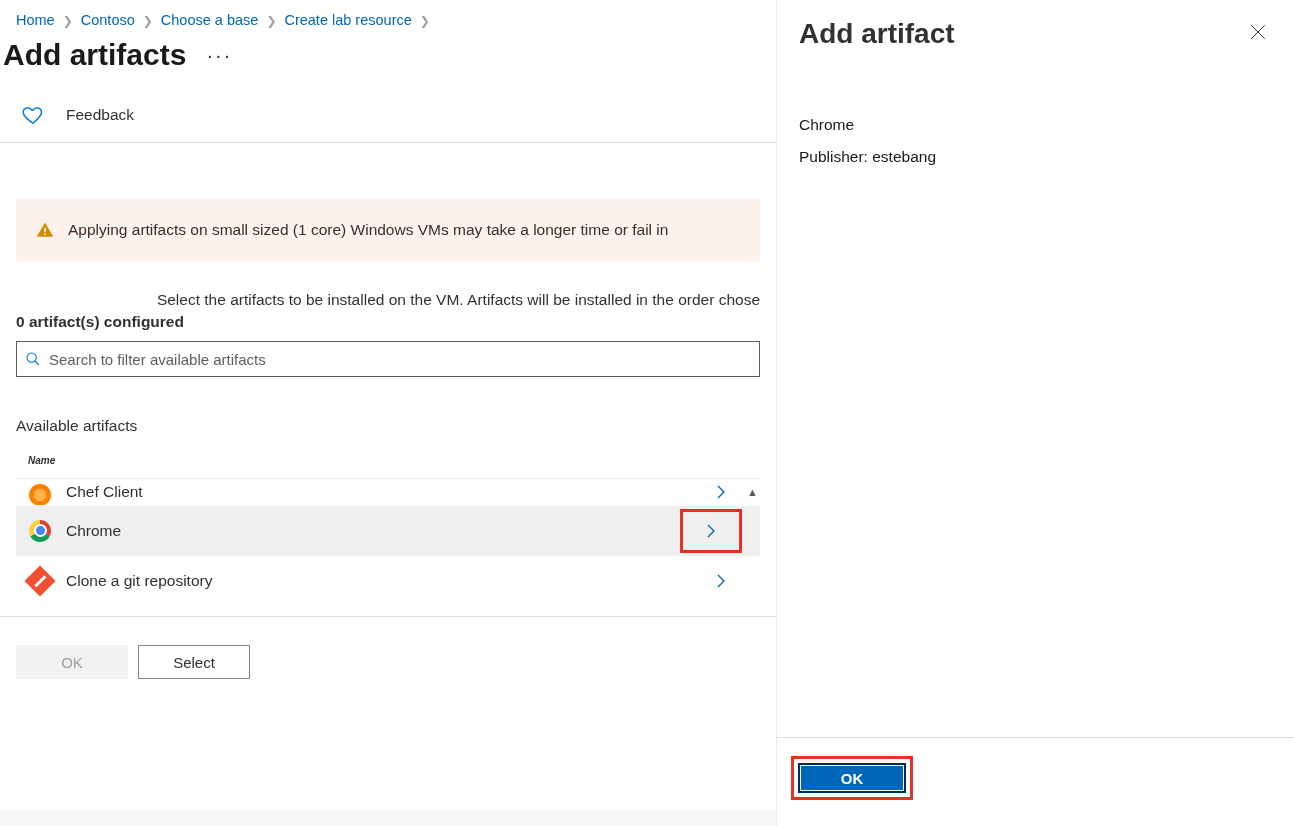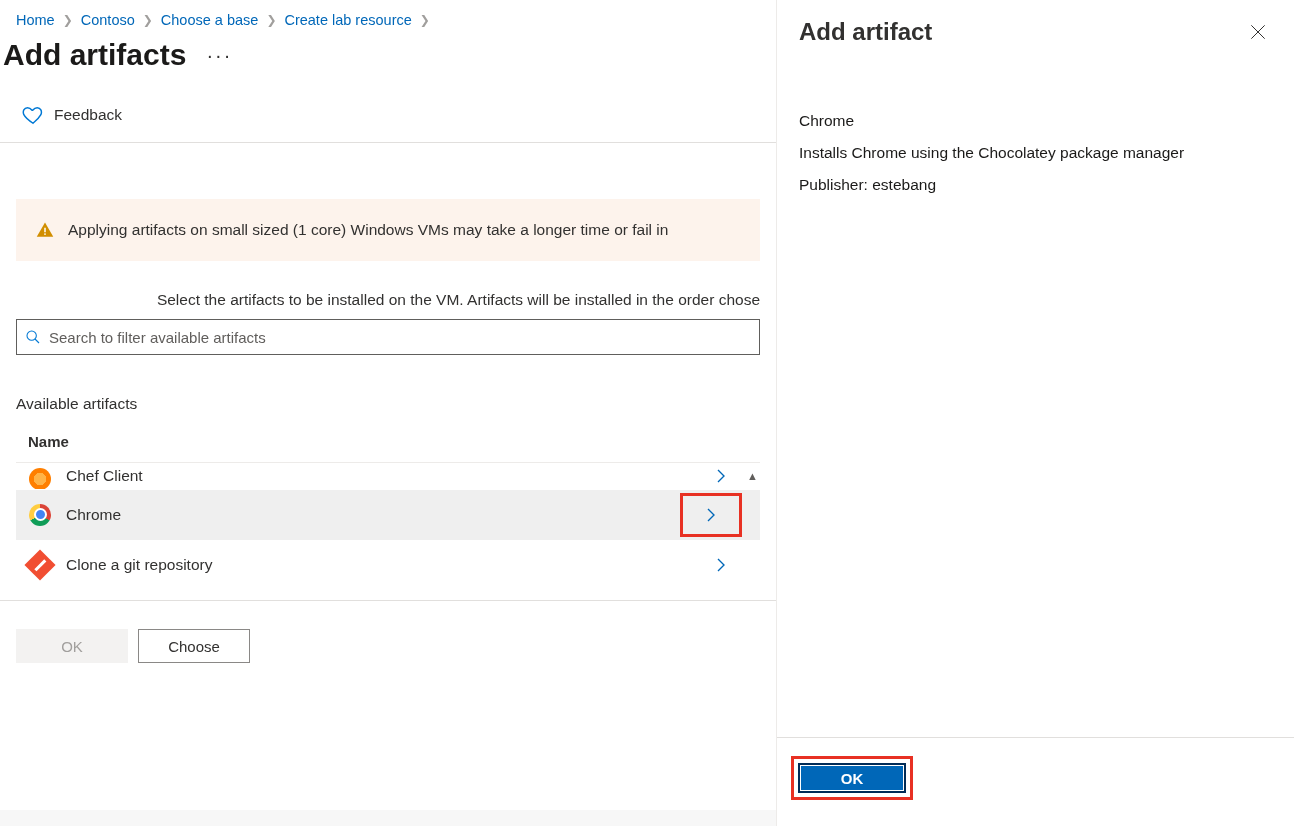--- a/index.html
+++ b/index.html
@@ -1,45 +1,45 @@
 <!DOCTYPE html>
 <html><head>
 <meta charset="utf-8">
 <style>
   * { box-sizing: border-box; margin: 0; padding: 0; }
   html, body { height: 100%; font-family: "Segoe UI", -apple-system, BlinkMacSystemFont, sans-serif; color: #323130; background: #fff; }
   body { display: flex; width: 1294px; height: 826px; overflow: hidden; }
 
   
   .main { flex: 1 1 auto; min-width: 0; padding: 12px 0 0 0; display: flex; flex-direction: column; }
-  .breadcrumb { display: flex; align-items: center; gap: 8px; padding: 0 16px 4px 16px; font-size: 14.5px; }
+  .breadcrumb { display: flex; align-items: flex-end; gap: 8px; padding: 0 16px 4px 16px; font-size: 14.5px; }
   .breadcrumb a { color: #0067b8; text-decoration: none; cursor: pointer; }
   .chev-sep { color: #a19f9d; font-size: 12px; }
 
   .page-title-row { display: flex; align-items: center; gap: 14px; padding: 6px 16px 18px 3px; }
   .page-title { font-size: 30px; font-weight: 600; color: #1b1a19; }
   .more-btn { font-size: 20px; color: #323130; letter-spacing: 2px; padding: 0 6px; cursor: pointer; }
 
-  .feedback-row { display: flex; align-items: center; gap: 10px; padding: 14px 16px 16px 22px; border-bottom: 1px solid #e1dfdd; }
+  .feedback-row { display: flex; align-items: center; gap: 22px; padding: 14px 16px 16px 22px; border-bottom: 1px solid #e1dfdd; }
   .heart { width: 22px; height: 22px; stroke: #0078d4; fill: none; stroke-width: 1.6; }
   .feedback-text { font-size: 15.5px; color: #323130; cursor: pointer; }
 
   .warn-banner { margin: 56px 16px 0 16px; background: #fdf3ec; display: flex; align-items: center; gap: 14px; padding: 22px 20px; font-size: 15.5px; color: #323130; overflow: hidden; white-space: nowrap; }
   .warn-tri { width: 18px; height: 18px; flex: 0 0 auto; }
 
   .instr { padding: 30px 16px 0 16px; font-size: 15.5px; white-space: nowrap; overflow: hidden; text-align: right; }
   .instr-bold { font-weight: 700; padding: 4px 16px 0 16px; font-size: 15.5px; }
 
   .search-wrap { margin: 10px 16px 0 16px; border: 1px solid #605e5c; height: 36px; display: flex; align-items: center; padding: 2px 8px; }
   .search-ic { width: 16px; height: 16px; stroke: #0078d4; fill: none; stroke-width: 1.6; margin-right: 8px; flex: 0 0 auto; }
   .search-in { border: none; outline: none; flex: 1; font-size: 15px; color: #323130; background: transparent; }
   .search-in::placeholder { color: #605e5c; }
 
   .avail-h { padding: 40px 16px 8px 16px; font-size: 15.5px; font-weight: 400; }
-  .tbl-hdr { padding: 12px 16px 12px 28px; font-size: 15px; font-weight: 600; }
+  .tbl-hdr { padding: 12px 16px 12px 28px; font-size: 10px; font-weight: 600; font-style: italic; }
 
   .list-scroll { margin: 0 16px; position: relative; }
   .scrollbar { position: absolute; right: 0; top: 8px; width: 12px; bottom: 0; background: transparent; }
   .scroll-up { position: absolute; top: 0; right: 2px; font-size: 11px; color: #605e5c; }
   .list-row { display: flex; align-items: center; height: 50px; padding: 0 40px 0 12px; font-size: 15.5px; border-bottom: 1px solid transparent; position: relative; cursor: pointer; }
   .list-row.partial-top { border-top: 1px solid #edebe9; height: 28px; align-items: flex-end; padding-bottom: 4px; overflow: hidden; }
   .list-row.selected { background: #efefef; }
   .row-ic { width: 24px; height: 24px; margin-right: 14px; display: inline-flex; align-items: center; justify-content: center; flex: 0 0 auto; }
   .row-chev { position: absolute; right: 30px; top: 50%; transform: translateY(-50%); width: 18px; height: 18px; stroke: #0067b8; stroke-width: 1.8; fill: none; }
   .row-chev-box.hl { border: 3px solid #e83123; padding: 8px 18px; position: absolute; right: 18px; top: 3px; height: 44px; width: 62px; display:flex; align-items:center; justify-content:center; box-sizing:border-box; }
@@ -48,21 +48,21 @@
   .footer-bar { margin-top: 10px; border-top: 1px solid #e1dfdd; padding: 28px 16px; display: flex; gap: 10px; background:#fff; }
   .btn { height: 34px; min-width: 112px; font-size: 15px; border: 1px solid #8a8886; background: #fff; cursor: pointer; }
   .btn.ok-disabled { background: #f3f2f1; border-color: #f3f2f1; color: #a19f9d; cursor: default; }
   .btn.cancel { color: #323130; }
 
   .bottom-strip { height: 16px; background: #f7f7f7; margin-top: auto; }
 
   
   .panel { width: 518px; flex: 0 0 auto; border-left: 1px solid #edebe9; display: flex; flex-direction: column; background:#fff; }
   .panel-hdr { display: flex; align-items: flex-start; justify-content: space-between; padding: 18px 22px 6px 22px; }
-  .panel-title { font-size: 24px; font-weight: 600; }
+  .panel-title { font-size: 28px; font-weight: 600; }
   .close-x { width: 20px; height: 20px; stroke: #323130; stroke-width: 1.2; fill: none; cursor: pointer; padding:4px; box-sizing:content-box; }
 
   .panel-body { padding: 60px 22px 0 22px; font-size: 15.5px; color: #1b1a19; }
   .panel-body p { margin-bottom: 14px; }
 
   .panel-foot { margin-top: auto; border-top: 1px solid #e1dfdd; padding: 18px 0 26px 14px; }
   .ok-hl { display: inline-block; border: 3px solid #e83123; padding: 4px; }
   .ok-blue { background: #0067b8; color: #fff; border: 2px solid #002b57; box-shadow: inset 0 0 0 1px #fff; font-weight:600; height: 30px; width: 108px; font-size:15px; cursor:pointer; }
 
   
@@ -103,20 +103,21 @@
   <div class="warn-banner">
     <svg class="warn-tri" viewBox="0 0 24 24">
       <path fill="#d18e00" d="M12 2 1 21h22L12 2z"></path>
       <rect x="11" y="9" width="2" height="6" fill="#fff"></rect>
       <rect x="11" y="16.5" width="2" height="2" fill="#fff"></rect>
     </svg>
     <span>Applying artifacts on small sized (1 core) Windows VMs may take a longer time or fail in</span>
   </div>
 
   <div class="instr">Select the artifacts to be installed on the VM. Artifacts will be installed in the order chose</div>
+  <div class="instr-bold">0 artifact(s) configured</div>
 
   <div class="search-wrap">
     <svg class="search-ic" viewBox="0 0 24 24">
       <circle cx="10" cy="10" r="7"></circle>
       <line x1="15" y1="15" x2="21" y2="21"></line>
     </svg>
     <input class="search-in" placeholder="Search to filter available artifacts" style="">
   </div>
 
   <div class="avail-h">Available artifacts</div>
@@ -155,38 +156,37 @@
         </span>
       <span>Clone a git repository</span>
       <svg class="row-chev" viewBox="0 0 24 24">
           <polyline points="8 4 16 12 8 20"></polyline>
         </svg>
     </div>
   </div>
 
   <div class="footer-bar">
     <button class="btn ok-disabled">OK</button>
-    <button class="btn cancel">Choose</button>
+    <button class="btn cancel">Select</button>
   </div>
 
   <div class="bottom-strip"></div>
 </div>
 
 <aside class="panel">
   <div class="panel-hdr">
     <h2 class="panel-title">Add artifact</h2>
     <svg class="close-x" viewBox="0 0 24 24">
       <line x1="4" y1="4" x2="20" y2="20"></line>
       <line x1="20" y1="4" x2="4" y2="20"></line>
     </svg>
   </div>
 
   <div class="panel-body">
     <p>Chrome</p>
-    <p>Installs Chrome using the Chocolatey package manager</p>
     <p>Publisher: estebang</p>
   </div>
 
   <div class="panel-foot">
     <span class="ok-hl">
       <button class="ok-blue">OK</button>
     </span>
   </div>
 </aside>
 

